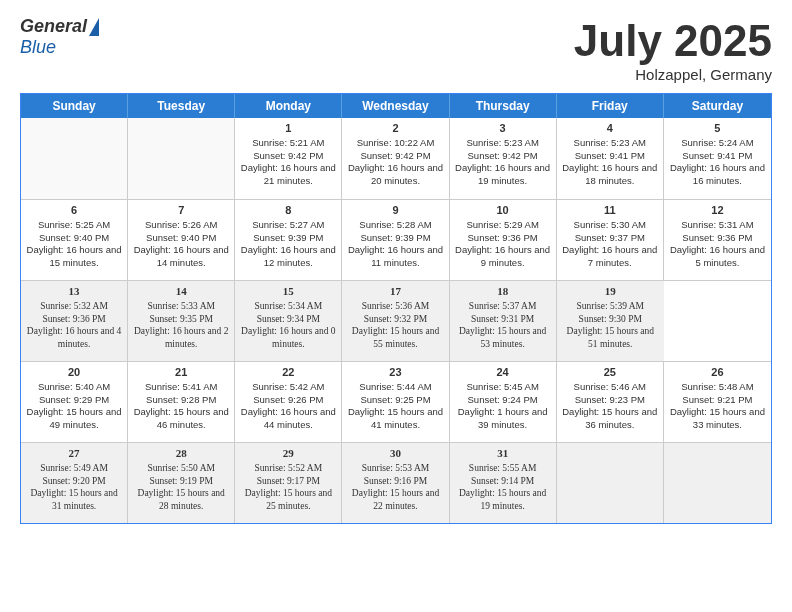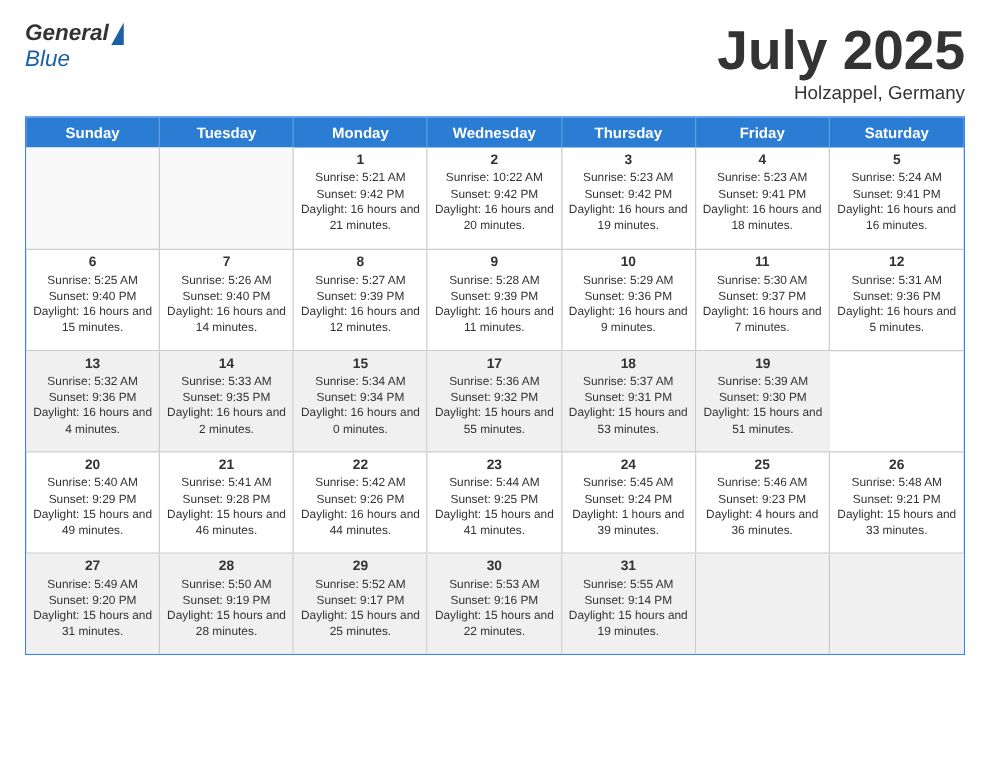--- a/index.html
+++ b/index.html
@@ -97,21 +97,21 @@
     .cal-week:first-child { border-top: none; }
     .cal-cell {
       border-right: 1px solid #ccc;
       padding: 3px 5px;
       font-size: 9.5px;
       color: #333;
       line-height: 1.35;
     }
     .cal-cell:last-child { border-right: none; }
     .cal-cell.empty { background: #f9f9f9; }
-    .cal-cell.shaded { background: #f0f0f0; }
+    .cal-cell.shaded { background: #f0f0f0; font-family: Liberation Serif, serif; }
     .day-num {
       font-size: 11px;
       font-weight: bold;
       display: block;
       margin-bottom: 1px;
     }
   </style>
 </head>
 <body>
 
@@ -166,21 +166,21 @@
           <div class="cal-cell shaded"><span class="day-num">17</span><span>Sunrise: 5:36 AM</span><br><span>Sunset: 9:32 PM</span><br><span>Daylight: 15 hours and 55 minutes.</span></div>
           <div class="cal-cell shaded"><span class="day-num">18</span><span>Sunrise: 5:37 AM</span><br><span>Sunset: 9:31 PM</span><br><span>Daylight: 15 hours and 53 minutes.</span></div>
           <div class="cal-cell shaded"><span class="day-num">19</span><span>Sunrise: 5:39 AM</span><br><span>Sunset: 9:30 PM</span><br><span>Daylight: 15 hours and 51 minutes.</span></div>
         </div>
         <div class="cal-week">
           <div class="cal-cell"><span class="day-num">20</span><span>Sunrise: 5:40 AM</span><br><span>Sunset: 9:29 PM</span><br><span>Daylight: 15 hours and 49 minutes.</span></div>
           <div class="cal-cell"><span class="day-num">21</span><span>Sunrise: 5:41 AM</span><br><span>Sunset: 9:28 PM</span><br><span>Daylight: 15 hours and 46 minutes.</span></div>
           <div class="cal-cell"><span class="day-num">22</span><span>Sunrise: 5:42 AM</span><br><span>Sunset: 9:26 PM</span><br><span>Daylight: 16 hours and 44 minutes.</span></div>
           <div class="cal-cell"><span class="day-num">23</span><span>Sunrise: 5:44 AM</span><br><span>Sunset: 9:25 PM</span><br><span>Daylight: 15 hours and 41 minutes.</span></div>
           <div class="cal-cell"><span class="day-num">24</span><span>Sunrise: 5:45 AM</span><br><span>Sunset: 9:24 PM</span><br><span>Daylight: 1 hours and 39 minutes.</span></div>
-          <div class="cal-cell"><span class="day-num">25</span><span>Sunrise: 5:46 AM</span><br><span>Sunset: 9:23 PM</span><br><span>Daylight: 4 hours and 36 minutes.</span></div>
+          <div class="cal-cell"><span class="day-num">25</span><span>Sunrise: 5:46 AM</span><br><span>Sunset: 9:23 PM</span><br><span>Daylight: 15 hours and 36 minutes.</span></div>
           <div class="cal-cell"><span class="day-num">26</span><span>Sunrise: 5:48 AM</span><br><span>Sunset: 9:21 PM</span><br><span>Daylight: 15 hours and 33 minutes.</span></div>
         </div>
         <div class="cal-week">
           <div class="cal-cell shaded"><span class="day-num">27</span><span>Sunrise: 5:49 AM</span><br><span>Sunset: 9:20 PM</span><br><span>Daylight: 15 hours and 31 minutes.</span></div>
           <div class="cal-cell shaded"><span class="day-num">28</span><span>Sunrise: 5:50 AM</span><br><span>Sunset: 9:19 PM</span><br><span>Daylight: 15 hours and 28 minutes.</span></div>
           <div class="cal-cell shaded"><span class="day-num">29</span><span>Sunrise: 5:52 AM</span><br><span>Sunset: 9:17 PM</span><br><span>Daylight: 15 hours and 25 minutes.</span></div>
           <div class="cal-cell shaded"><span class="day-num">30</span><span>Sunrise: 5:53 AM</span><br><span>Sunset: 9:16 PM</span><br><span>Daylight: 15 hours and 22 minutes.</span></div>
           <div class="cal-cell shaded"><span class="day-num">31</span><span>Sunrise: 5:55 AM</span><br><span>Sunset: 9:14 PM</span><br><span>Daylight: 15 hours and 19 minutes.</span></div>
           <div class="cal-cell empty shaded"></div>
           <div class="cal-cell empty shaded"></div>

